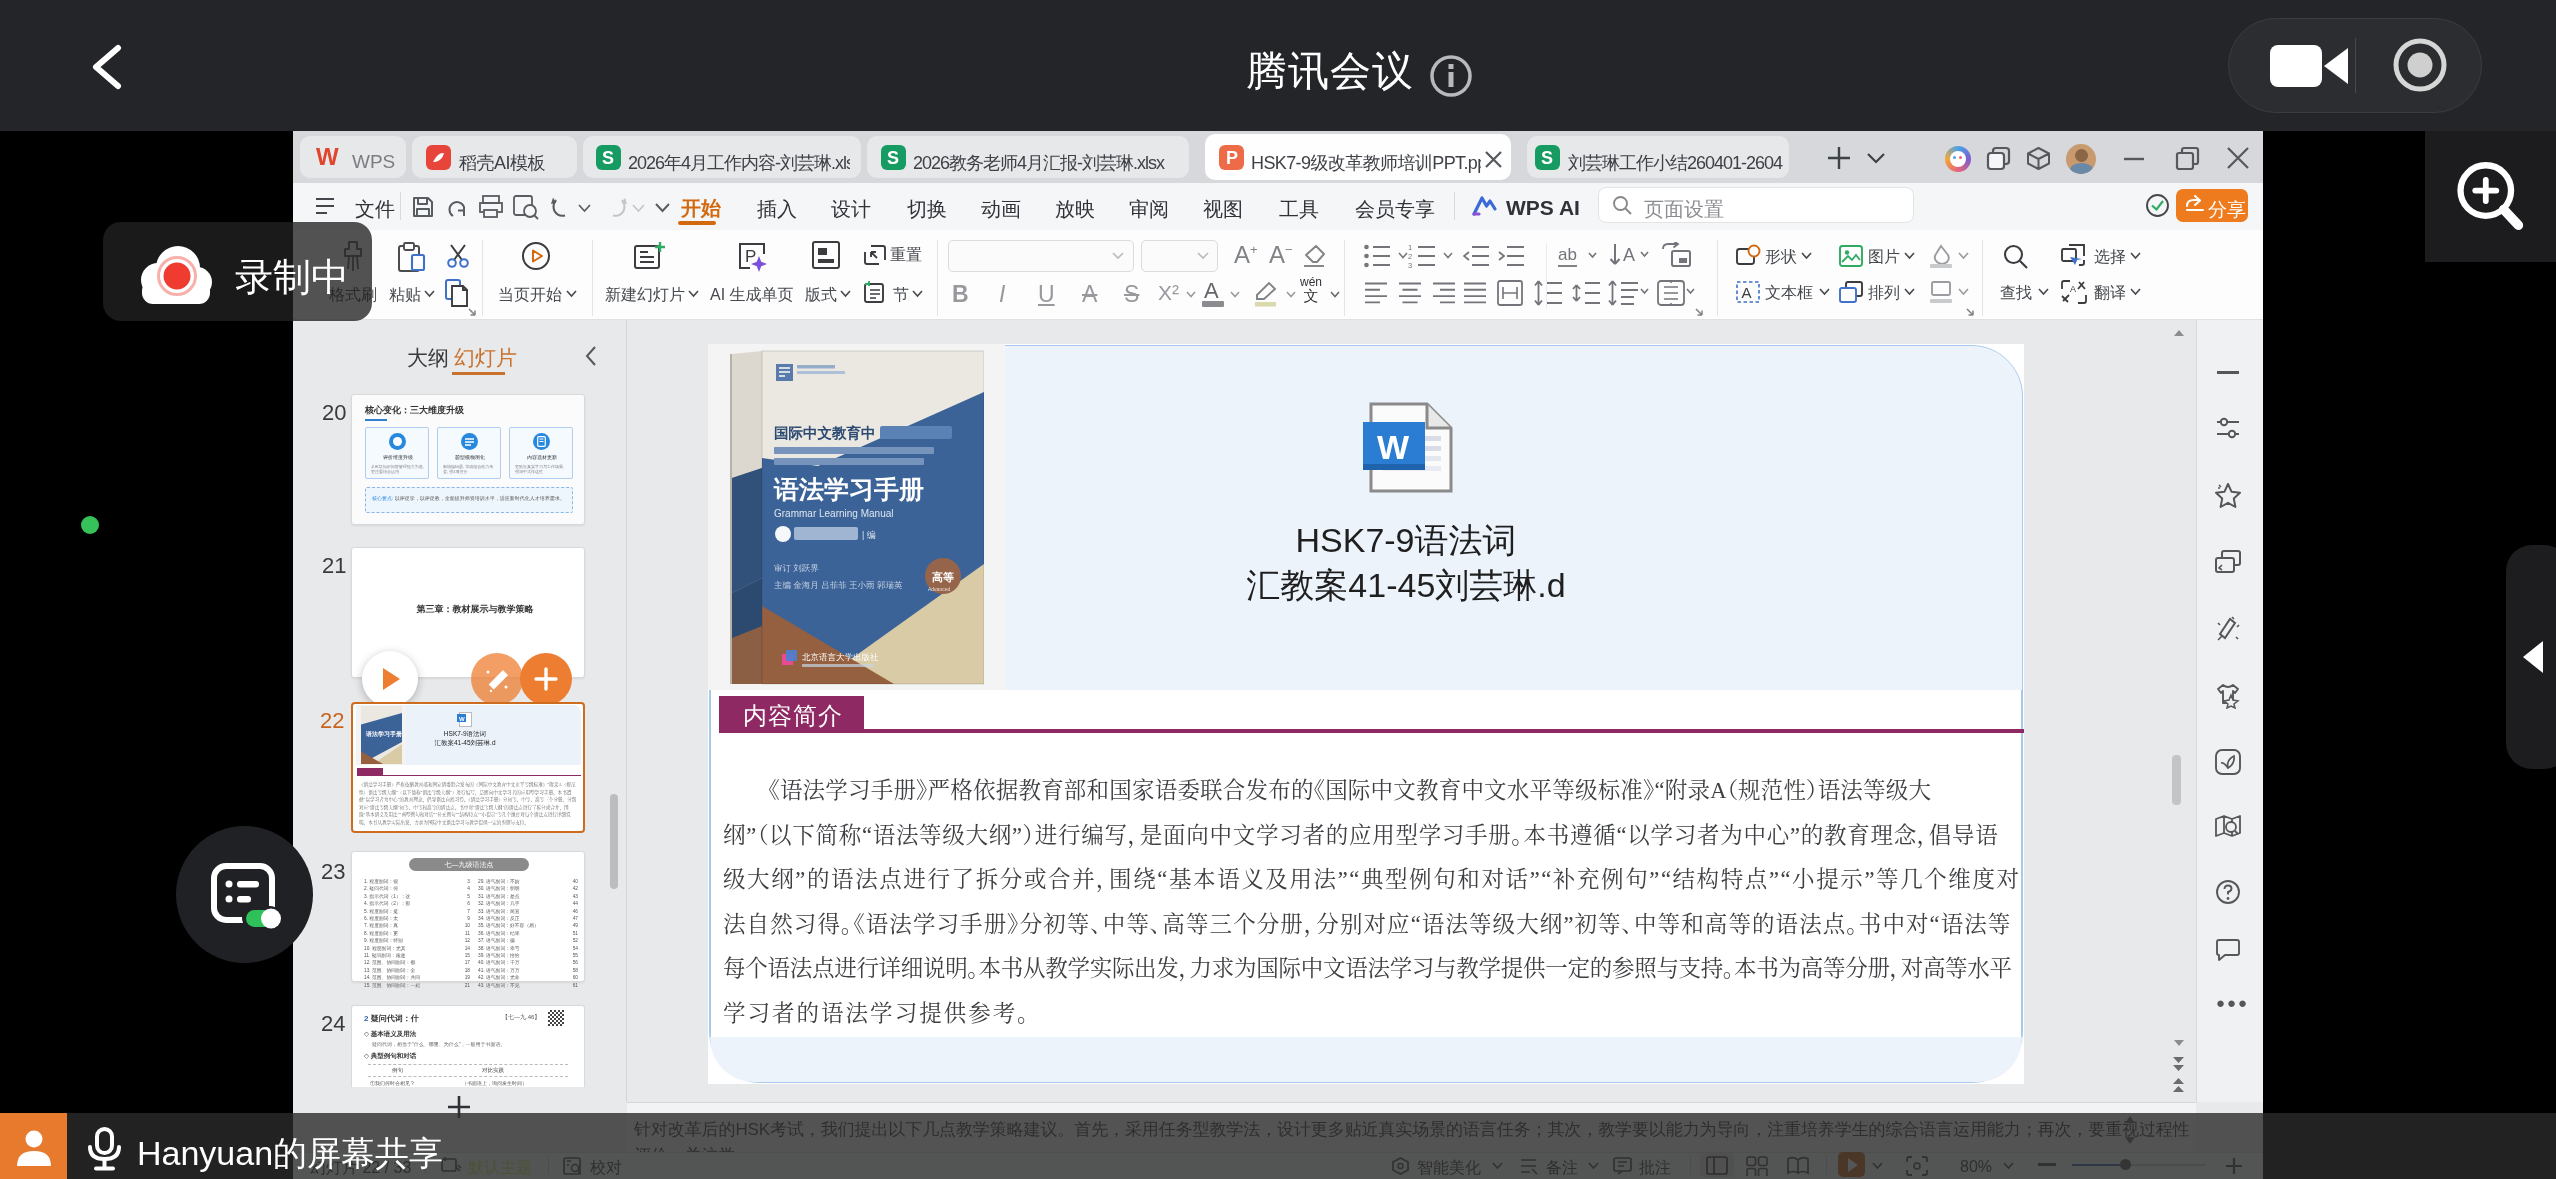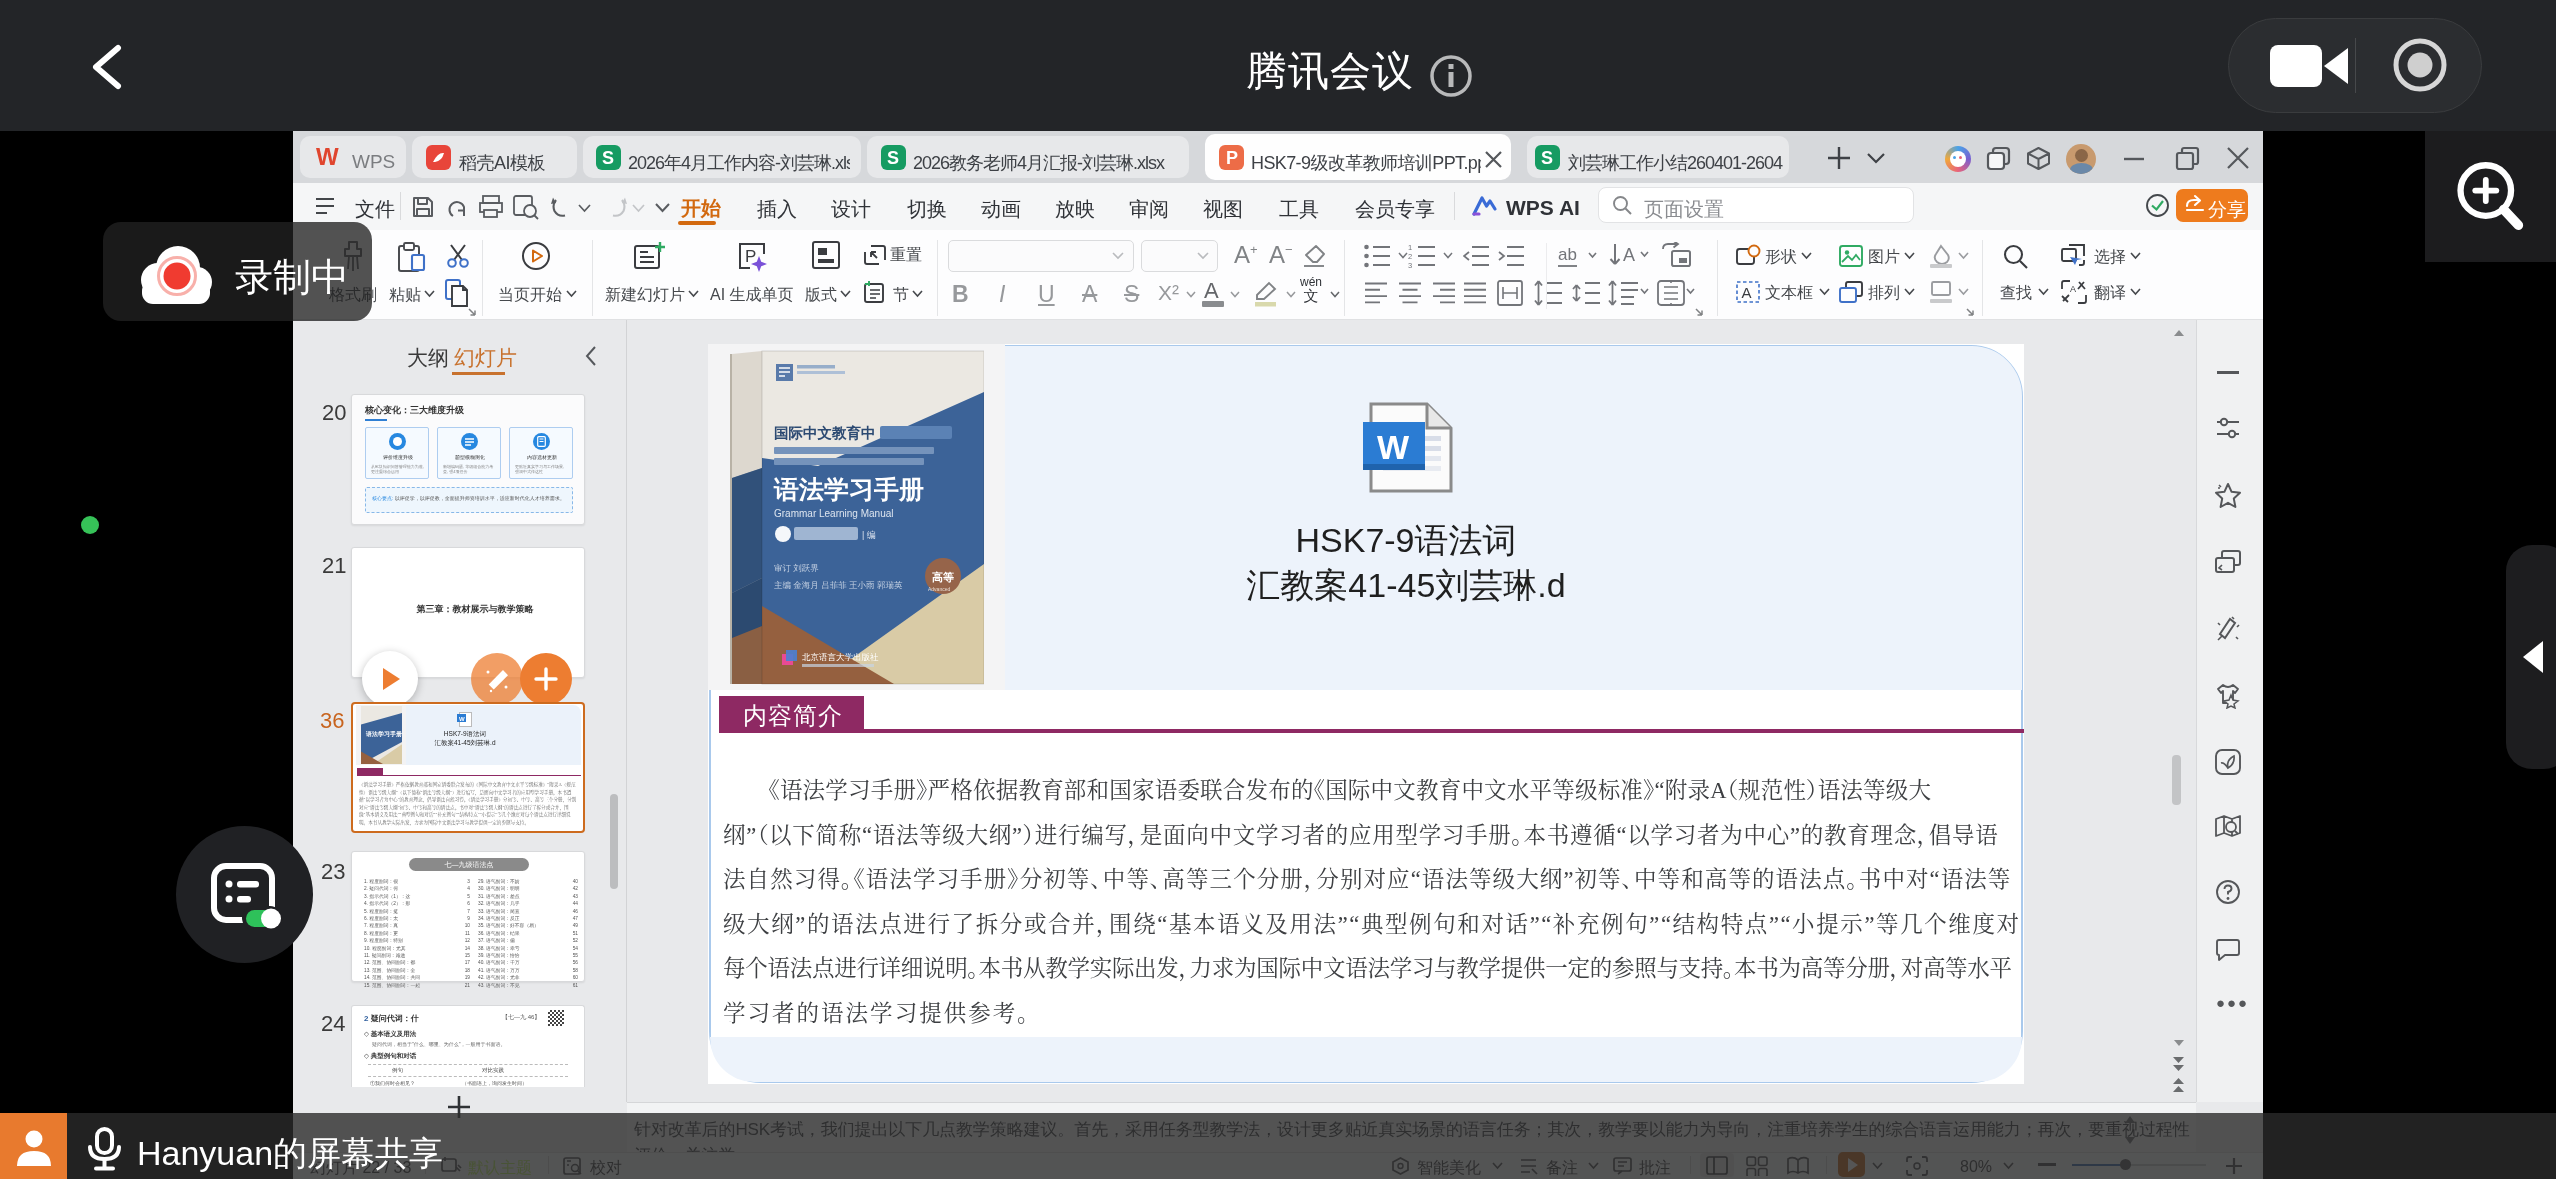--- a/index.html
+++ b/index.html
@@ -504,21 +504,21 @@
     <path d="M7 21 L18 4 L24 8 L13 25 Z" fill="#fff" transform="rotate(12 14 14)"></path>
     <circle cx="5" cy="7" r="1.5" fill="#fff"></circle>
     <circle cx="23" cy="22" r="1.5" fill="#fff"></circle>
     <circle cx="8" cy="26" r="1.2" fill="#fff"></circle>
   </svg>
 <div class="abs" style="left:520px;top:653px;width:52px;height:52px;border-radius:50%;background:#ed7d31;"></div>
 <svg class="abs" style="left:532px;top:665px;" width="28" height="28" viewBox="0 0 28 28">
     <path d="M14 4 L14 24 M4 14 L24 14" stroke="#fff" stroke-width="3.4" stroke-linecap="round"></path>
   </svg>
 
-<div class="abs" style="left:320px;top:708px;font-size:22px;color:#c8641e;">36</div>
+<div class="abs" style="left:320px;top:708px;font-size:22px;color:#c8641e;">22</div>
 <div class="abs" style="left:351px;top:702px;width:234px;height:131px;background:#fff;border:2.5px solid #cd6b1e;border-radius:4px;">
   <div class="abs" style="left:3px;top:1px;width:50px;height:60px;background:#f3f3f4;"></div>
   <div class="abs" style="left:53px;top:1px;width:175px;height:60px;background:#ebf2fa;border-radius:0 8px 0 0;"></div>
   <div class="abs" style="left:8px;top:2px;width:41px;height:58px;background:#ebe8e2;"></div>
   <div class="abs" style="left:8px;top:2px;width:41px;height:58px;background:#3c6398;clip-path:polygon(0 32%,100% 12%,100% 62%,0 100%);"></div>
   <div class="abs" style="left:8px;top:38px;width:41px;height:22px;background:#d9cba6;clip-path:polygon(100% 10%,100% 100%,30% 100%);"></div>
   <div class="abs" style="left:8px;top:46px;width:22px;height:14px;background:#95603f;clip-path:polygon(0 10%,100% 100%,0 100%);"></div>
   <div class="abs" style="left:13px;top:26px;font-size:6px;color:#fff;font-weight:bold;">语法学习手册</div>
   <div class="abs" style="left:106px;top:8px;width:13px;height:15px;background:#fff;border:1px solid #bbb;"></div>
   <div class="abs" style="left:104px;top:10px;width:9px;height:8px;background:#2b7cd3;"></div>
@@ -622,22 +622,22 @@
 <div class="abs" style="left:1106px;top:518px;width:600px;text-align:center;font-size:34px;color:#1f1f1f;">HSK7-9语法词</div>
 <div class="abs" style="left:1106px;top:563px;width:600px;text-align:center;font-size:34px;color:#1f1f1f;font-feature-settings:'palt';">汇教案41-45刘芸琳.d</div>
 
 <div class="abs" style="left:719px;top:696px;width:145px;height:33px;background:#8e2963;"></div>
 <div class="abs" style="left:743px;top:700px;font-size:24px;color:#fff;letter-spacing:1px;">内容简介</div>
 <div class="abs" style="left:719px;top:729px;width:1305px;height:4px;background:#8e2963;"></div>
 
 <div class="abs" style="left:723px;top:769px;width:1290px;font-size:22.5px;line-height:44.6px;color:#3d3f42;font-family:'Liberation Serif','Noto Serif CJK SC',serif;font-feature-settings:'palt';">
 <div style="white-space:nowrap;letter-spacing:0.21px;">　　《语法学习手册》严格依据教育部和国家语委联合发布的《国际中文教育中文水平等级标准》“附录A（规范性）语法等级大</div>
 <div style="white-space:nowrap;letter-spacing:0.74px;">纲”（以下简称“语法等级大纲”）进行编写，是面向中文学习者的应用型学习手册。本书遵循“以学习者为中心”的教育理念，倡导语</div>
+<div style="white-space:nowrap;letter-spacing:1.61px;">级大纲”的语法点进行了拆分或合并，围绕“基本语义及用法”“典型例句和对话”“补充例句”“结构特点”“小提示”等几个维度对</div>
 <div style="white-space:nowrap;letter-spacing:1.10px;">法自然习得。《语法学习手册》分初等、中等、高等三个分册，分别对应“语法等级大纲”初等、中等和高等的语法点。书中对“语法等</div>
-<div style="white-space:nowrap;letter-spacing:1.61px;">级大纲”的语法点进行了拆分或合并，围绕“基本语义及用法”“典型例句和对话”“补充例句”“结构特点”“小提示”等几个维度对</div>
 <div style="white-space:nowrap;letter-spacing:-0.27px;">每个语法点进行详细说明。本书从教学实际出发，力求为国际中文语法学习与教学提供一定的参照与支持。本书为高等分册，对高等水平</div>
 <div style="white-space:nowrap;letter-spacing:2.02px;">学习者的语法学习提供参考。</div>
 </div>
 
 <svg class="abs" style="left:2172px;top:328px;" width="14" height="10" viewBox="0 0 14 10">
     <path d="M7 2 L12 8 L2 8 Z" fill="#8a8c8e"></path>
   </svg>
 <div class="abs" style="left:2172px;top:755px;width:9px;height:50px;background:#c3c4c6;border-radius:4px;"></div>
 <svg class="abs" style="left:2172px;top:1038px;" width="14" height="10" viewBox="0 0 14 10">
     <path d="M7 8 L12 2 L2 2 Z" fill="#8a8c8e"></path>

